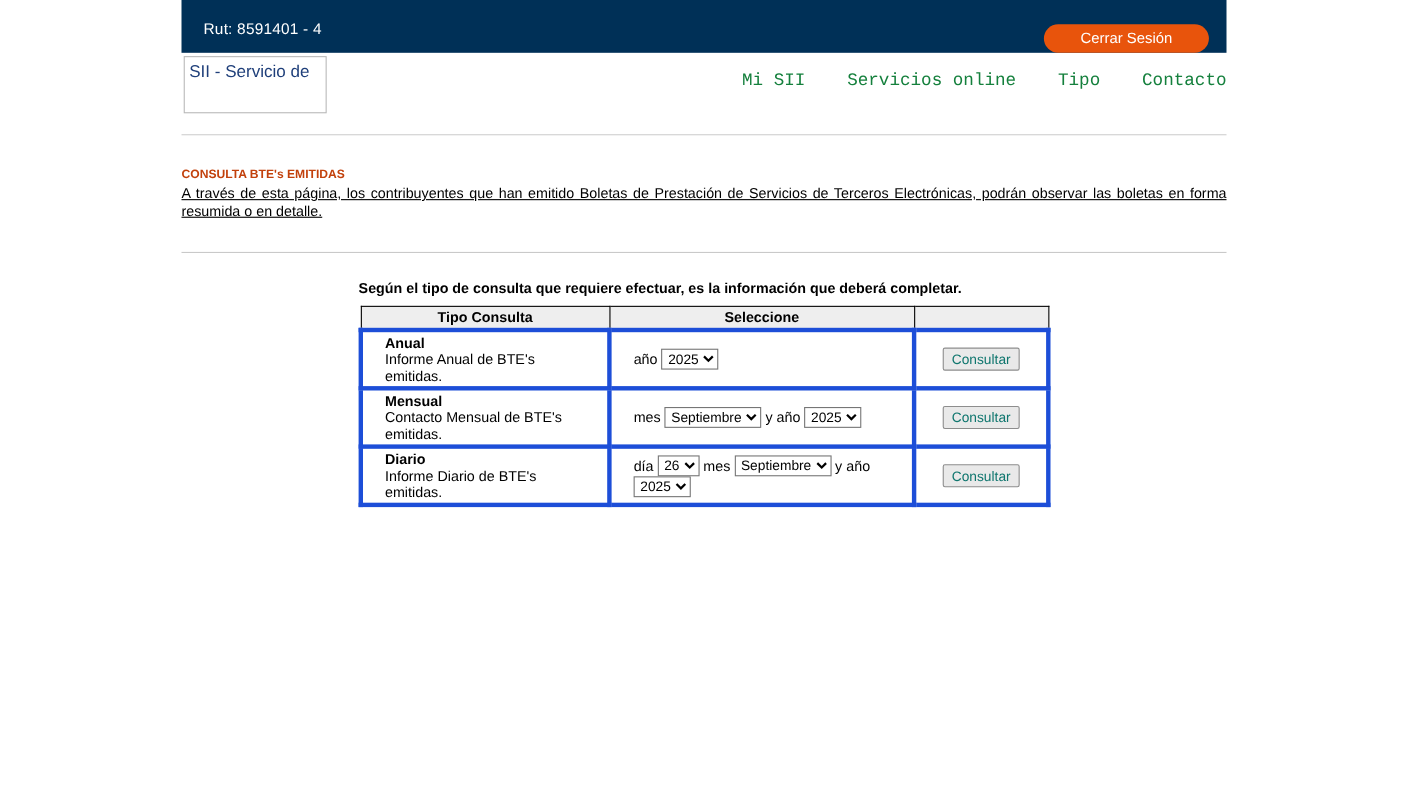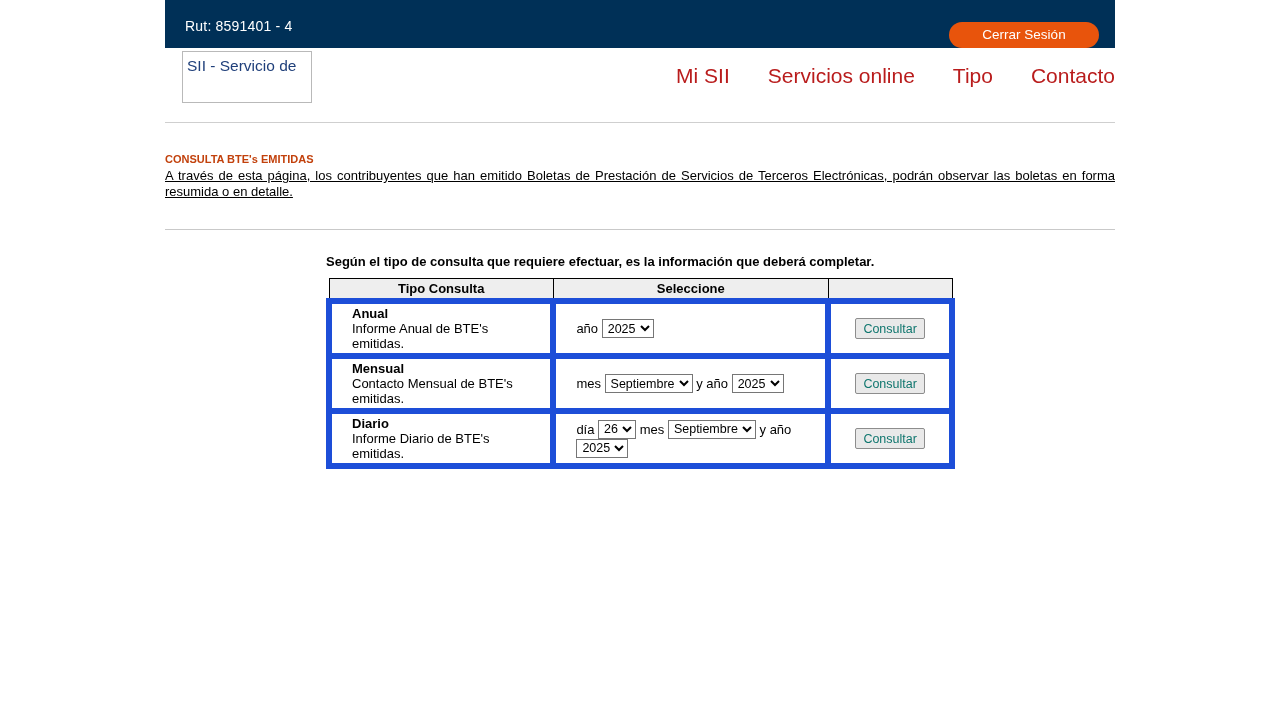--- a/index.html
+++ b/index.html
@@ -56,21 +56,21 @@
     padding: 0;
   }
   
   .navrow {
     position: relative;
     height: 74px;
     border-bottom: 1px solid #cfcfcf;
   }
   .logo-box {
     position: absolute;
-    left: 17px;
+    left: 2px;
     top: 3px;
     width: 130px;
     height: 52px;
     border: 1px solid #b9b9b9;
     background: #ffffff;
     overflow: hidden;
     box-sizing: border-box;
   }
   .logo-box .alt {
     display: block;
@@ -83,24 +83,25 @@
   }
   .nav {
     position: absolute;
     right: 0px;
     top: 16px;
     display: flex;
     align-items: baseline;
     gap: 38px;
   }
   .nav a {
-    font-size: 21px;
-    color: #b91c1c;
+    font-size: 16px;
+    color: #15803d;
     text-decoration: none;
     white-space: nowrap;
+    font-family: Liberation Mono, monospace;
   }
   
   .page-head {
     position: relative;
     padding-top: 30px;
   }
   .page-title {
     font-size: 11px;
     font-weight: bold;
     color: #c2410c;
@@ -145,21 +146,21 @@
   table.consulta th {
     border: 1px solid #000000;
     background: #eeeeee;
     font-size: 13px;
     font-weight: bold;
     height: 19px;
     padding: 0;
     text-align: center;
   }
   table.consulta td {
-    border: 6px solid #1d4ed8;
+    border: 4px solid #1d4ed8;
     font-size: 13px;
     padding: 2px 20px;
     vertical-align: middle;
   }
   .col-tipo { width: 244px; }
   .col-sel  { width: 302px; }
   .col-btn  { width: 82px; text-align: center; }
   .tipo-name {
     font-weight: bold;
     font-size: 13px;

